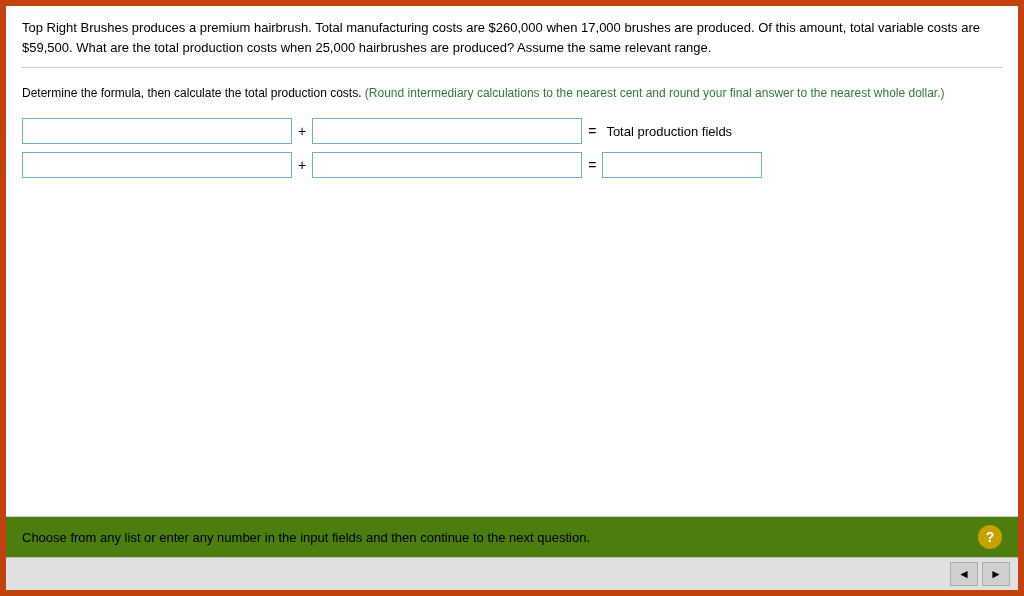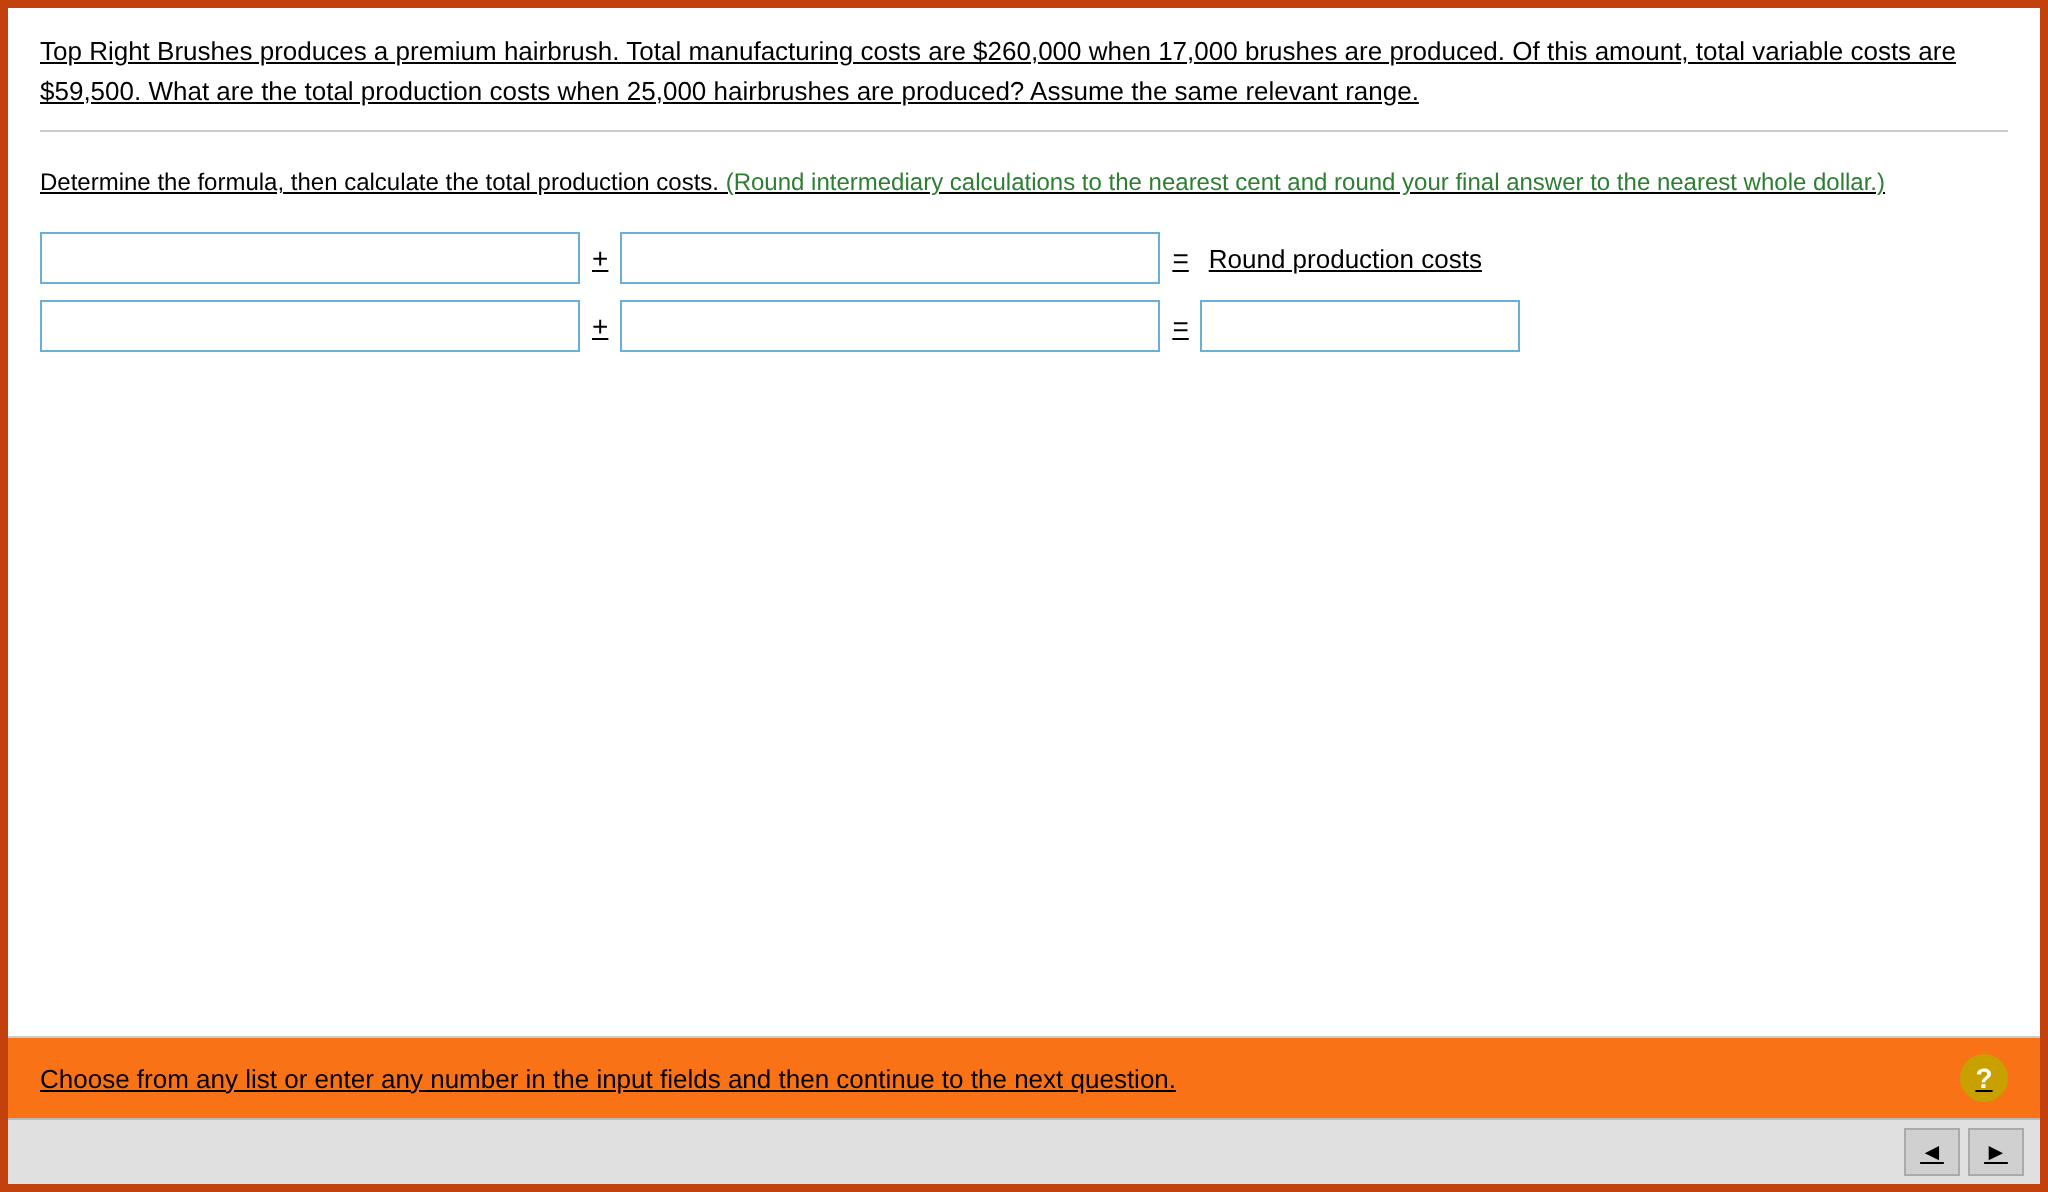--- a/index.html
+++ b/index.html
@@ -17,22 +17,21 @@
       height: 596px;
       overflow: hidden;
       position: relative;
     }
 
     .main-container {
       width: 100%;
       height: 100%;
       display: flex;
       flex-direction: column;
-      border: 4px solid #c2410c;
-      text-decoration: underline;
+      border: 6px solid #c2410c;
     }
 
     .content-area {
       flex: 1;
       padding: 12px 16px;
       overflow: hidden;
     }
 
     .problem-text {
       font-size: 13px;
@@ -89,21 +88,21 @@
       color: #000;
       margin-left: 4px;
     }
 
     .footer-bar {
       border-top: 1px solid #ccc;
       padding: 8px 16px;
       display: flex;
       align-items: center;
       justify-content: space-between;
-      background: #f97316;
+      background: #4d7c0f;
     }
 
     .footer-text {
       font-size: 13px;
       color: #000;
     }
 
     .help-btn {
       width: 24px;
       height: 24px;
@@ -156,21 +155,21 @@
       <span>Determine the formula, then calculate the total production costs.</span><span class="green-text"> (Round intermediary calculations to the nearest cent and round your final answer to the nearest whole dollar.)</span>
     </div>
 
     <div class="formula-section">
 
       <div class="formula-row">
         <input class="formula-input" type="text" style="">
         <span class="operator">+</span>
         <input class="formula-input" type="text" style="">
         <span class="equals">=</span>
-        <span class="label-total">Round production costs</span>
+        <span class="label-total">Total production fields</span>
       </div>
 
       <div class="formula-row">
         <input class="formula-input" type="text" style="">
         <span class="operator">+</span>
         <input class="formula-input" type="text" style="">
         <span class="equals">=</span>
         <input class="formula-input narrow" type="text" style="">
       </div>
 

